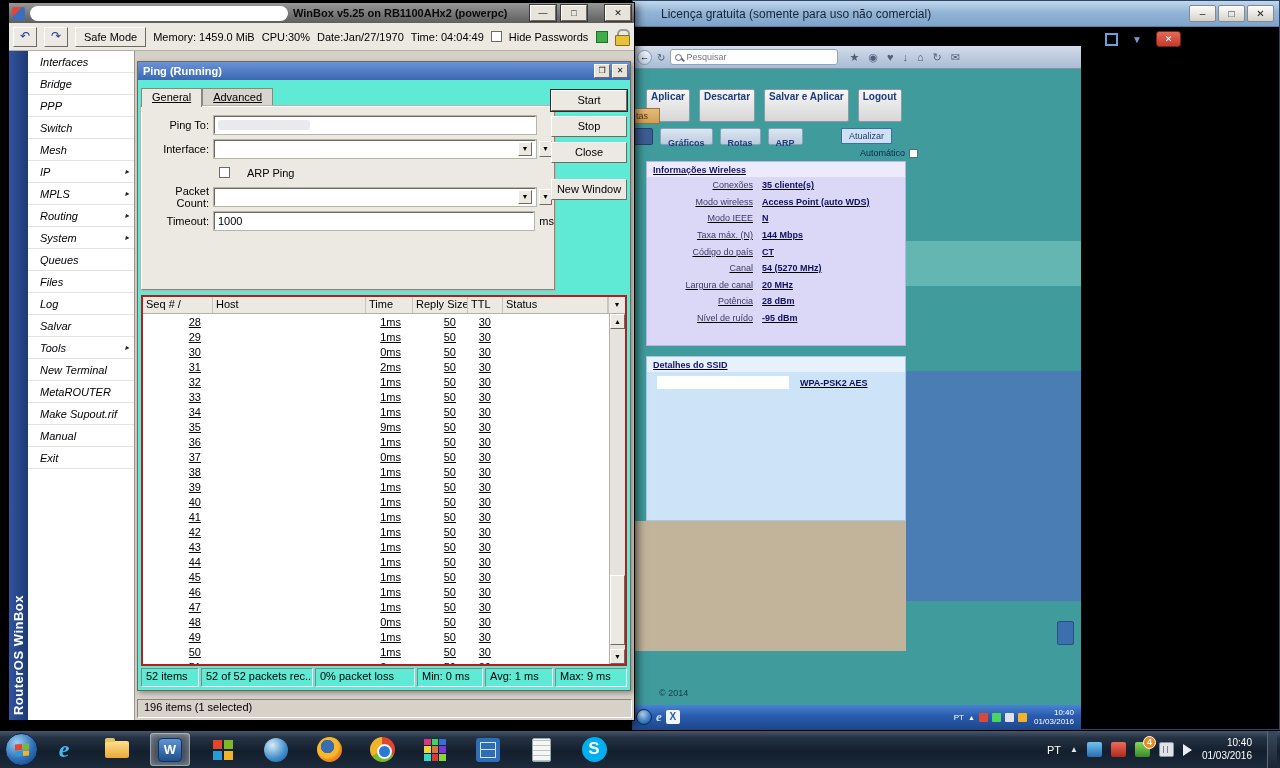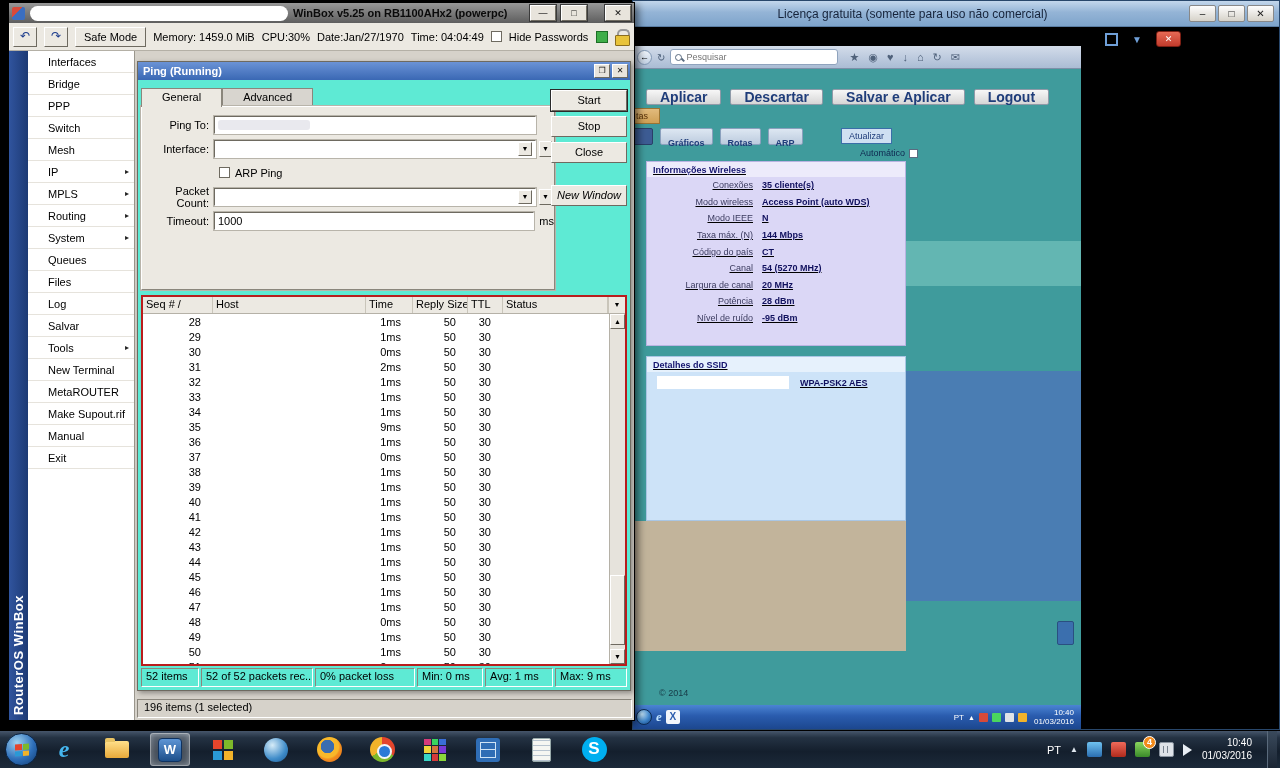--- a/index.html
+++ b/index.html
@@ -14,21 +14,21 @@
 
   
   .tv-window {
     position:absolute; left:632px; top:0; width:648px; height:730px;
     background:#000; border:1px solid #28476b; z-index:5;
   }
   .tv-titlebar {
     height:26px; background:linear-gradient(#c3d7ec,#94b4d6 45%,#7ea4cb);
     border-bottom:1px solid #5a7da3; display:flex; align-items:center; padding:0 5px;
   }
-  .tv-title { flex:1; text-align:center; font-size:12px; color:#16233a; white-space:nowrap; overflow:hidden; }
+  .tv-title { flex:1; font-size:12px; color:#16233a; white-space:nowrap; overflow:hidden;margin-left:23px; }
   .win-ctrl {
     width:27px; height:17px; margin-left:2px; font-size:10px; line-height:15px; text-align:center;
     background:linear-gradient(#fdfdfd,#d6d2c9); color:#222;
     border:1px solid #888; border-radius:2px; cursor:default;
   }
   .tv-session-controls { position:absolute; top:30px; right:98px; display:flex; gap:14px; align-items:center; }
   .tv-expand { width:13px; height:13px; border:2px solid #6f9fd8; }
   .tv-chevron { color:#6f9fd8; font-size:10px; }
   .tv-close {
     width:25px; height:16px; background:linear-gradient(#e66a55,#c13b2c);
@@ -58,21 +58,21 @@
 
   .webfig { position:absolute; left:0; top:23px; width:448px; height:636px; background:#3f9b9c; overflow:hidden; }
   .band-light { position:absolute; left:273px; top:172px; width:175px; height:45px; background:#63b6b2; }
   .band-blue  { position:absolute; left:273px; top:302px; width:175px; height:230px; background:#4a7db3; }
   .band-tan   { position:absolute; left:0;     top:452px; width:273px; height:130px; background:#c2b49b; }
   .desk-icon  { position:absolute; left:424px; top:552px; width:17px; height:24px; background:#3b6fae;
     border-radius:2px; border:1px solid #2a4f80; }
 
   .wf-actions { position:absolute; left:13px; top:20px; display:flex; gap:9px; }
   .wf-btn {
-    height:16px; padding:0 13px; font-size:14px; font-weight:bold; color:#1f3d7a;
+    height:33px; padding:0 4px; font-size:10px; font-weight:bold; color:#1f3d7a;
     background:linear-gradient(#f7f7f7,#d6d6d6); border:1px solid #8f9aa8; border-radius:2px;
     line-height:14px;
   }
   .wf-tan-tab { position:absolute; left:0; top:39px; width:27px; height:16px; background:linear-gradient(#e2bb7d,#cfa055);
     border:1px solid #9a7433; border-left:none; font-size:9px; color:#5a3208; line-height:14px; padding-left:3px; }
   .wf-tabs { position:absolute; left:0; top:59px; display:flex; gap:7px; height:17px; }
   .wf-tab {
     height:17px; padding:7px 7px; font-size:9px; font-weight:bold; color:#1f3d7a; line-height:15px;
     background:linear-gradient(#dde7f2,#bccbde); border:1px solid #8aa0bd; border-radius:2px;
   }
@@ -149,81 +149,81 @@
   .lock::after { content:""; position:absolute; left:0; top:6px; width:13px; height:9px;
     background:#e8c33a; border:1px solid #8a6d1f; border-radius:1px; }
 
   .wb-main { flex:1; display:flex; min-height:0; }
   .wb-brand { width:19px; background:linear-gradient(90deg,#30549e,#1d3a74); position:relative; flex:none; }
   .wb-brand span {
     position:absolute; bottom:5px; left:2px; color:#fff; font-weight:bold; font-size:13px; letter-spacing:.5px;
     writing-mode:vertical-rl; transform:rotate(180deg); white-space:nowrap;
   }
   .wb-menu { width:107px; background:#fff; border-right:1px solid #9a968c; flex:none; font-size:11px; }
-  .menu-item { height:22px; display:flex; align-items:center; padding:0 5px 0 20px;
-    border-bottom:1px solid #e6e3dc; color:#000; cursor:default; }
+  .menu-item { height:22px; display:flex; align-items:center; padding:0 5px 0 12px;
+    border-bottom:1px solid #e6e3dc; color:#000; cursor:default;font-style:italic; }
   .menu-item .lbl { flex:1; }
   .menu-item .arr { font-size:8px; color:#222; }
   .wb-workspace { flex:1; position:relative; background:#d6d2ca; min-width:0; }
 
   
   .ping-window {
     position:absolute; left:2px; top:10px; width:494px; height:630px;
     background:#5eead4; border:1px solid #6e6a60; box-shadow:2px 2px 5px rgba(0,0,0,.35);
   }
   .ping-titlebar { height:18px; background:linear-gradient(#6b93d6,#3a68b4);
     display:flex; align-items:center; padding:0 2px 0 5px; gap:2px; }
   .ping-title { flex:1; color:#fff; font-size:11px; font-weight:bold; }
   .ping-ctrl { width:16px; height:14px; background:#e8e4dc; border:1px solid;
     border-color:#fff #6e6a60 #6e6a60 #fff; font-size:8px; line-height:12px; text-align:center; color:#111; }
   .ping-body { position:absolute; left:0; top:18px; right:0; bottom:0; }
 
   .ping-tabs { position:absolute; left:3px; top:8px; display:flex; }
-  .ptab { height:18px; padding:0 20px; font-size:11px; line-height:17px;
-    border:1px solid #8a867c; border-bottom:none; background:#d8d5cf; color:#000; }
+  .ptab { height:18px; padding:0 10px; font-size:11px; line-height:17px;
+    border:1px solid #8a867c; border-bottom:none; background:#d8d5cf; color:#000;text-decoration:underline; }
   .ptab.active { background:#ece9e2; position:relative; z-index:2; height:19px; }
   .tab-page {
     position:absolute; left:3px; top:26px; width:414px; height:184px;
     background:#ece9e2; border:1px solid; border-color:#fff #8a867c #8a867c #fff; outline:1px solid #b8b4aa;
   }
   .form-row { display:flex; align-items:center; margin-top:5px; height:19px; font-size:11px; }
   .form-row:first-child { margin-top:8px; }
   .f-label { width:72px; text-align:right; padding-right:5px; flex:none; }
   .f-input { width:322px; height:18px; background:#fff; border:1px solid; border-color:#6e6a60 #fff #fff #6e6a60;
     outline:1px solid #b8b4aa; display:flex; align-items:center; padding:0 3px; font-size:11px; }
   .f-redact { width:92px; height:10px; background:#e9e9ee; border-radius:3px; }
   .combo-arrow { margin-left:auto; width:14px; height:14px; background:#ece9e2; border:1px solid;
     border-color:#fff #6e6a60 #6e6a60 #fff; font-size:7px; line-height:12px; text-align:center; flex:none; }
   .mini-drop { width:13px; height:16px; margin-left:3px; background:#ece9e2; border:1px solid;
     border-color:#fff #6e6a60 #6e6a60 #fff; font-size:7px; line-height:14px; text-align:center; }
   .f-unit { margin-left:5px; }
-  .arp-row { margin-left:77px; gap:5px; display:flex; align-items:center; }
+  .arp-row { margin-left:77px; gap:17px; display:flex; align-items:center; }
 
   .side-buttons { position:absolute; right:3px; top:10px; width:76px; display:flex; flex-direction:column; gap:5px; }
   .pbtn { height:21px; background:#ece9e2; border:1px solid; border-color:#fff #6e6a60 #6e6a60 #fff;
     font-size:11px; text-align:center; line-height:19px; color:#000; }
   .pbtn.default { outline:1.5px solid #2a2a2a; }
-  .pbtn.gap { margin-top:17px;font-style:italic; }
+  .pbtn.gap { margin-top:11px; }
 
   .table-wrap {
     position:absolute; left:3px; top:215px; right:3px; bottom:24px;
     background:#fff; border:2px solid #b91c1c; display:flex; flex-direction:column; overflow:hidden;
   }
   .thead { display:flex; height:17px; background:#ece9e2; border-bottom:1px solid #b5b1a7; font-size:11px; flex:none; }
   .th { padding:1px 3px; border-right:1px solid #c9c5ba; overflow:hidden; white-space:nowrap; }
   .c-seq { width:70px; flex:none; }
   .c-host { width:153px; flex:none; }
   .c-time { width:47px; flex:none; }
   .c-size { width:55px; flex:none; }
   .c-ttl { width:35px; flex:none; }
   .c-status { flex:1; min-width:0; }
   .th-corner { width:17px; flex:none; background:#ece9e2; border-left:1px solid #c9c5ba;
     font-size:7px; text-align:center; line-height:15px; }
   .tbody-row { flex:1; display:flex; min-height:0; }
-  .tbody { flex:1; overflow:hidden; font-size:11px; }
+  .tbody { flex:1; overflow:hidden; font-size:11px;text-decoration:underline; }
   .tr { height:15px; display:flex; align-items:center; }
   .td { padding:0 3px; white-space:nowrap; overflow:hidden; }
   .td.c-seq, .td.c-time, .td.c-size, .td.c-ttl { text-align:right; padding-right:12px; }
   .vscroll { width:16px; flex:none; background:#e6e3dc; border-left:1px solid #b5b1a7;
     display:flex; flex-direction:column; }
   .sbtn { height:15px; background:#ece9e2; border:1px solid; border-color:#fff #6e6a60 #6e6a60 #fff;
     font-size:7px; text-align:center; line-height:13px; flex:none; }
   .strack { flex:1; position:relative; }
   .sthumb { position:absolute; left:0; right:0; bottom:4px; height:70px; background:#ece9e2;
     border:1px solid; border-color:#fff #6e6a60 #6e6a60 #fff; }

